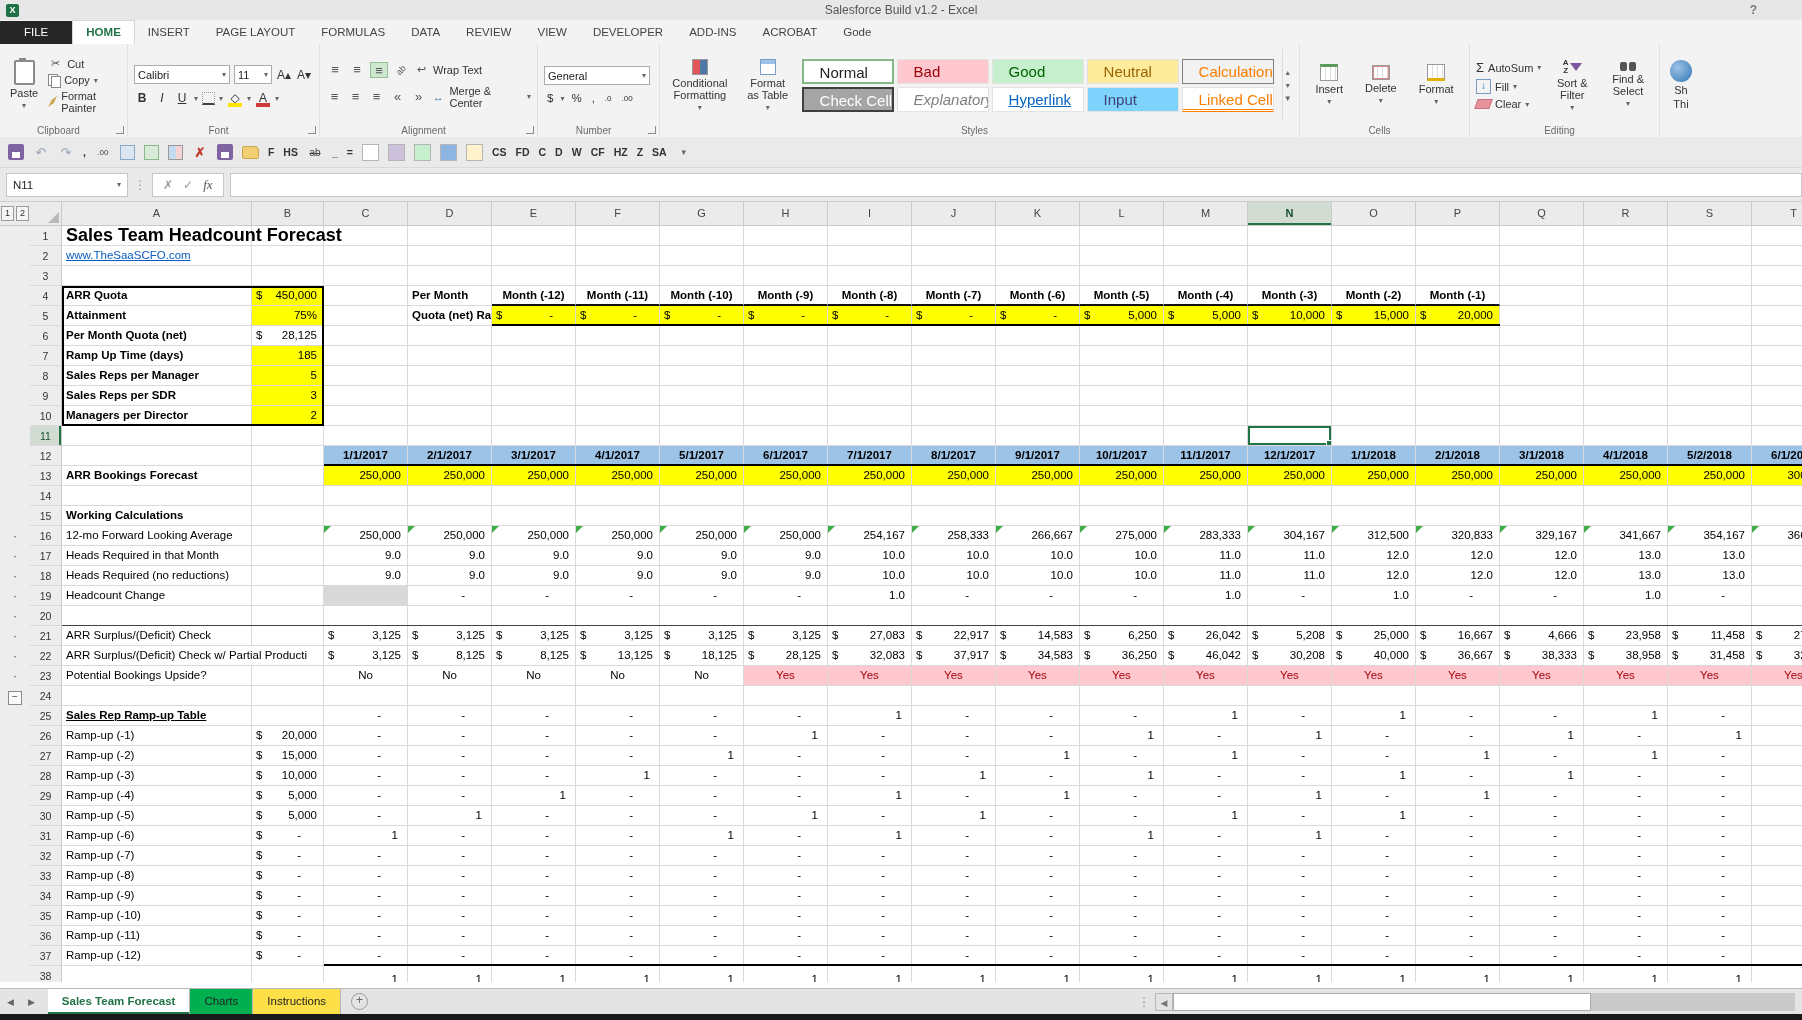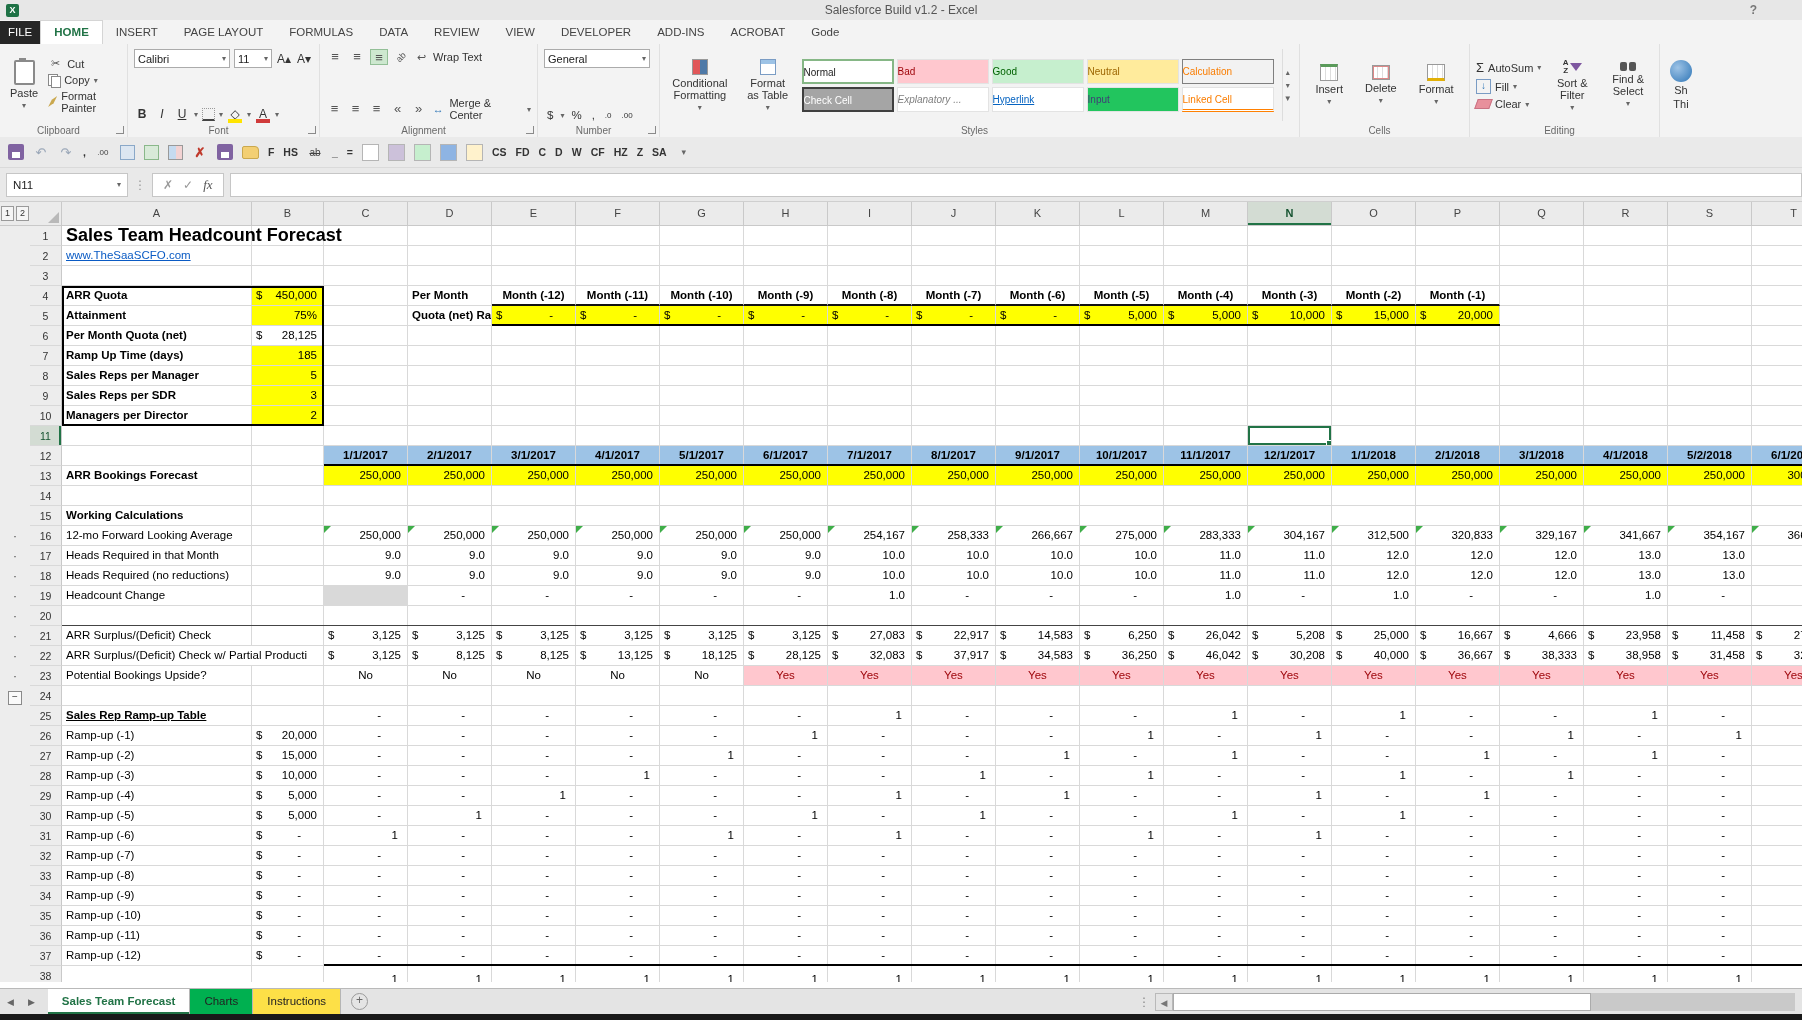--- a/index.html
+++ b/index.html
@@ -8,30 +8,30 @@
   
   .titlebar{position:absolute;left:0;top:0;width:1802px;height:20px;background:#e7e7e7;
             display:flex;align-items:center;font-size:12px;color:#555}
   .xl-icon{width:13px;height:13px;background:#1e7145;color:#fff;font-size:9px;font-weight:bold;
            display:flex;align-items:center;justify-content:center;margin-left:6px;border-radius:2px}
   .tb-title{position:absolute;left:0;right:0;text-align:center;pointer-events:none}
   .tb-help{position:absolute;right:45px;color:#777;font-weight:bold}
   
   .tabrow{position:absolute;left:0;top:20px;width:1802px;height:24px;background:#f3f3f3;display:flex;align-items:flex-end}
   .rtab{padding:0 13px;line-height:23px;font-size:11.5px;color:#444;flex:none;cursor:pointer}
-  .rtab.file{background:#262626;color:#fff;padding:0 8px}
+  .rtab.file{background:#262626;color:#fff;padding:0 24px}
   .rtab.active{background:#fff;color:#217346;font-weight:bold;border:1px solid #d5d5d5;border-bottom:none}
   
   .ribbon{position:absolute;left:0;top:44px;width:1802px;height:93px;background:#f3f3f3;
           border-bottom:1px solid #d0d0d0;display:flex;overflow:hidden}
   .rgroup{position:relative;height:93px;border-right:1px solid #e0e0e0;box-sizing:border-box;
           padding:5px 6px 16px;flex:none;display:flex;gap:6px}
   .glabel{position:absolute;bottom:1px;left:0;right:10px;text-align:center;font-size:10px;color:#6a6a6a}
   .dlg{position:absolute;right:3px;bottom:3px;width:7px;height:7px;border-right:1px solid #8a8a8a;border-bottom:1px solid #8a8a8a}
-  .col{display:flex;flex-direction:column;justify-content:space-between;gap:3px}
+  .col{display:flex;flex-direction:column;justify-content:center;gap:3px}
   .rowline{display:flex;align-items:center;gap:4px;font-size:11px;color:#333}
   .bigbtn{display:flex;flex-direction:column;align-items:center;justify-content:center;gap:2px;
           font-size:11px;color:#333;padding:2px 4px;text-align:center}
   .arrow{font-size:8px;color:#666}
   .selectbox{background:#fff;border:1px solid #ababab;font-size:11px;color:#222;height:19px;
              display:flex;align-items:center;justify-content:space-between;padding:0 3px;box-sizing:border-box}
   .clipb{width:17px;height:21px;border:2px solid #8a8a8a;border-radius:2px;position:relative;background:#fff}
   .clipb::before{content:'';position:absolute;left:3px;top:-4px;width:7px;height:4px;background:#8a8a8a}
   .mini{display:inline-flex;align-items:center;justify-content:center;width:15px;height:14px;font-size:11px;color:#555}
   .copyic{position:relative;width:12px;height:13px}
@@ -43,31 +43,31 @@
   .ubar::after{content:'';position:absolute;left:1px;right:1px;bottom:-2px;height:4px}
   .ubar.yel::after{background:#ffe400}.ubar.red::after{background:#d03a3a}
   .borderic{width:13px;height:13px;border:1px dotted #999;border-bottom:2px solid #444;box-sizing:border-box}
   .algn{font-size:13px;color:#555;width:18px;height:16px;line-height:16px;text-align:center}
   .algn.alsel{background:#cde8cf;border:1px solid #93bf97;box-sizing:border-box}
   .numsym{font-size:11.5px;color:#333;padding:0 3px}
   .cfic{width:14px;height:14px;background:
         linear-gradient(90deg,#e15759 50%,#4e79a7 50%);border:1px solid #999}
   .ftic{width:14px;height:14px;border:1px solid #7a9cc4;background:linear-gradient(#9dc3e6 4px,#fff 4px)}
   .chipgrid{display:grid;grid-template-columns:repeat(5,92px);grid-auto-rows:25px;gap:3px;align-content:center}
-  .chip{font-size:10px;line-height:23px;padding-left:0;background:#fff;border:1px solid #e3e3e3;
+  .chip{font-size:15px;line-height:23px;padding-left:16px;background:#fff;border:1px solid #e3e3e3;
         box-sizing:border-box;white-space:nowrap;overflow:hidden;cursor:pointer}
   .stl0{border:2px solid #86b786}
   .stl1{background:#ffc7ce;color:#9c0006}
   .stl2{background:#c6efce;color:#006100}
   .stl3{background:#ffeb9c;color:#9c6500}
   .stl4{background:#f2f2f2;color:#fa7d00;border:1px solid #7f7f7f}
   .stl5{background:#a5a5a5;color:#fff;border:2px solid #3f3f3f}
   .stl6{color:#7f7f7f;font-style:italic}
   .stl7{color:#0563c1;text-decoration:underline}
-  .stl8{background:#22c55e;color:#3f3f76}
+  .stl8{background:#7dd3fc;color:#3f3f76}
   .stl9{color:#fa7d00;border-bottom:3px double #ff8001}
   .scrollcol{display:flex;flex-direction:column;justify-content:center;gap:4px;width:14px;align-items:center;
              font-size:8px;color:#666;border-left:1px solid #ddd;margin-left:2px}
   .cellsic{width:16px;height:13px;border:1px solid #999;background:
            repeating-linear-gradient(90deg,#fff 0 4px,#ddd 4px 5px)}
   .cellsic.ins{border-top:3px solid #5a9a5a}.cellsic.del{box-shadow:inset 0 0 0 1px #d88}.cellsic.fmt{border-bottom:3px solid #e2b007}
   .eraser{width:13px;height:8px;background:#e8909c;transform:skewX(-20deg);border:1px solid #c97283}
   .fillbox{width:13px;height:13px;border:1px solid #7a9cc4;color:#2e75b6;font-size:10px;line-height:12px;text-align:center}
   .azfun{display:flex;align-items:center;gap:1px}
   .azl{font-size:8px;font-weight:bold;color:#333;line-height:8px}

